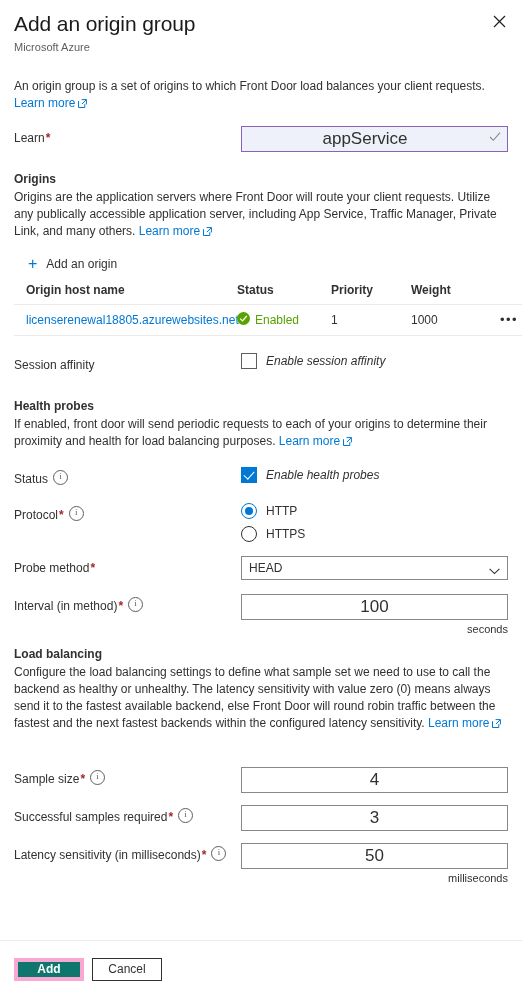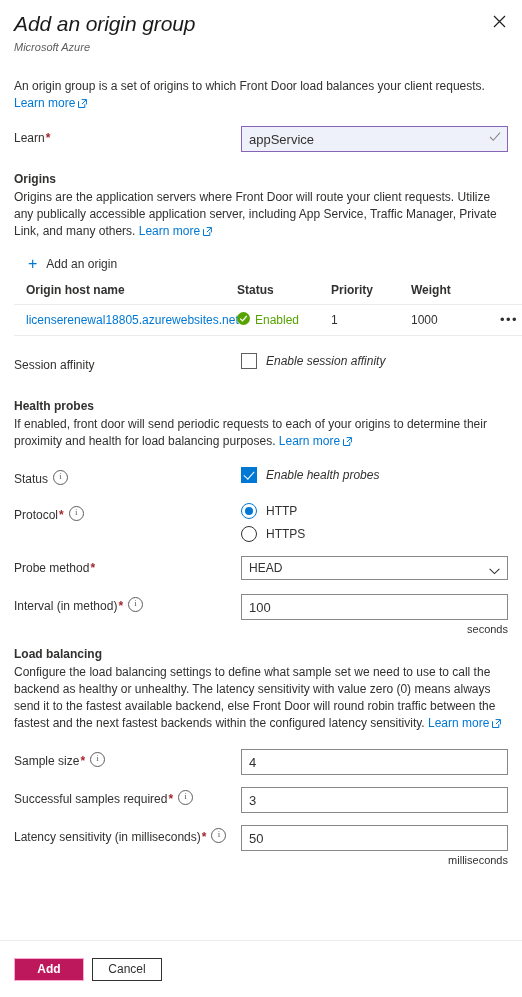--- a/index.html
+++ b/index.html
@@ -20,21 +20,20 @@
     position: relative;
     width: 522px;
     height: 997px;
     box-sizing: border-box;
   }
 
   
   .hdr {
     padding: 10px 14px 0 14px;
     position: relative;
-    font-style: italic;
   }
   .hdr-title {
     font-size: 21px;
     font-weight: 400;
     color: #1b1a19;
     line-height: 28px;
     letter-spacing: -0.1px;
   }
   .hdr-sub {
     font-size: 11px;
@@ -127,25 +126,26 @@
   }
 
   
   .input {
     width: 100%;
     height: 24px;
     box-sizing: border-box;
     border: 1px solid #8a8886;
     background: #ffffff;
     font-family: "Liberation Sans", sans-serif;
-    font-size: 13px;
+    font-size: 17px;
     color: #323130;
     padding: 12px 7px;
     outline: none;
     border-radius: 0;
+    text-align: center;
   }
   .input::placeholder { color: #8b8a88; }
   .input-wrap { position: relative; }
 
   .input.name-input {
     border: 1px solid #8764b8;
     background: #eef0fa;
     padding-right: 26px;
   }
   .check-ok {
@@ -368,23 +368,23 @@
     height: 23px;
     min-width: 70px;
     font-family: "Liberation Sans", sans-serif;
     font-size: 12px;
     cursor: pointer;
     border-radius: 0;
     padding: 0 12px;
     box-sizing: border-box;
   }
   .btn-primary {
-    background: #be185d;
+    background: #0f766e;
     color: #ffffff;
-    border: 1px solid #f9a8d4;
+    border: 4px solid #f9a8d4;
     font-weight: bold;
   }
   .btn-default {
     background: #ffffff;
     color: #323130;
     border: 1px solid #323130;
   }
 </style>
 </head>
 <body>
@@ -561,21 +561,21 @@
       <div class="sec-desc">
         <span>Configure the load balancing settings to define what sample set we need to use to call the backend as healthy or unhealthy. The latency sensitivity with value zero (0) means always send it to the fastest available backend, else Front Door will round robin traffic between the fastest and the next fastest backends within the configured latency sensitivity.</span>
         <a class="lnk">Learn more</a><span class="ext"><svg width="9" height="9" viewBox="0 0 9 9">
               <path d="M0.5 2.2 L0.5 8.5 L6.8 8.5 L6.8 5.2" stroke="#0078d4" stroke-width="1" fill="none"></path>
               <path d="M3.6 0.6 L8.4 0.6 L8.4 5.4" stroke="#0078d4" stroke-width="1" fill="none"></path>
               <path d="M3.9 5.1 L8.3 0.7" stroke="#0078d4" stroke-width="1" fill="none"></path>
             </svg></span>
       </div>
     </div>
 
-    <div class="row" style="margin-top:16px;">
+    <div class="row" style="margin-top:34px;">
       <div class="lbl">
         <span>Sample size</span><span class="req">*</span><span class="info"></span>
       </div>
       <div class="fld">
         <input class="input" type="text" value="4" style="">
       </div>
     </div>
 
     <div class="row" style="margin-top:12px;">
       <div class="lbl">

